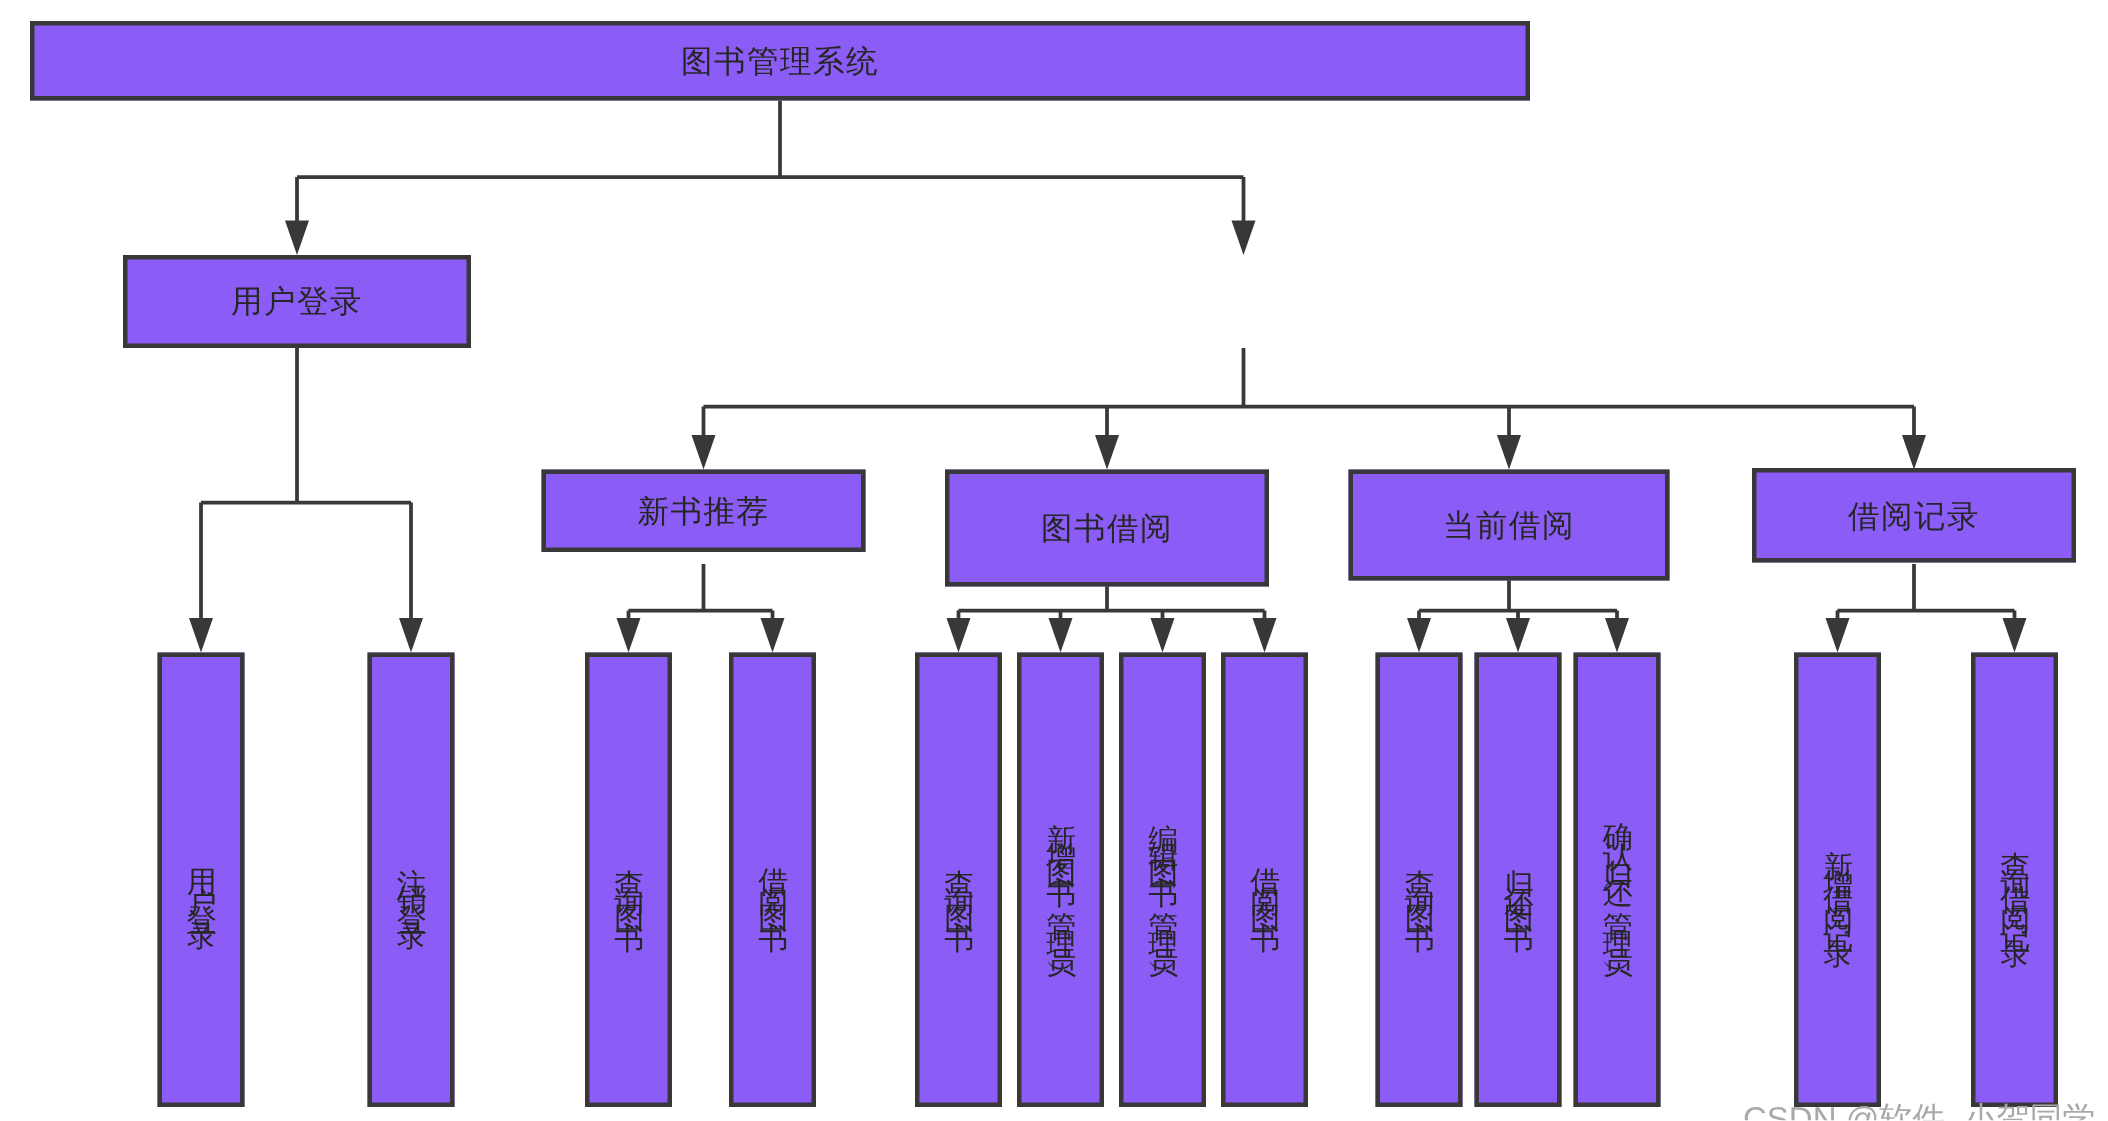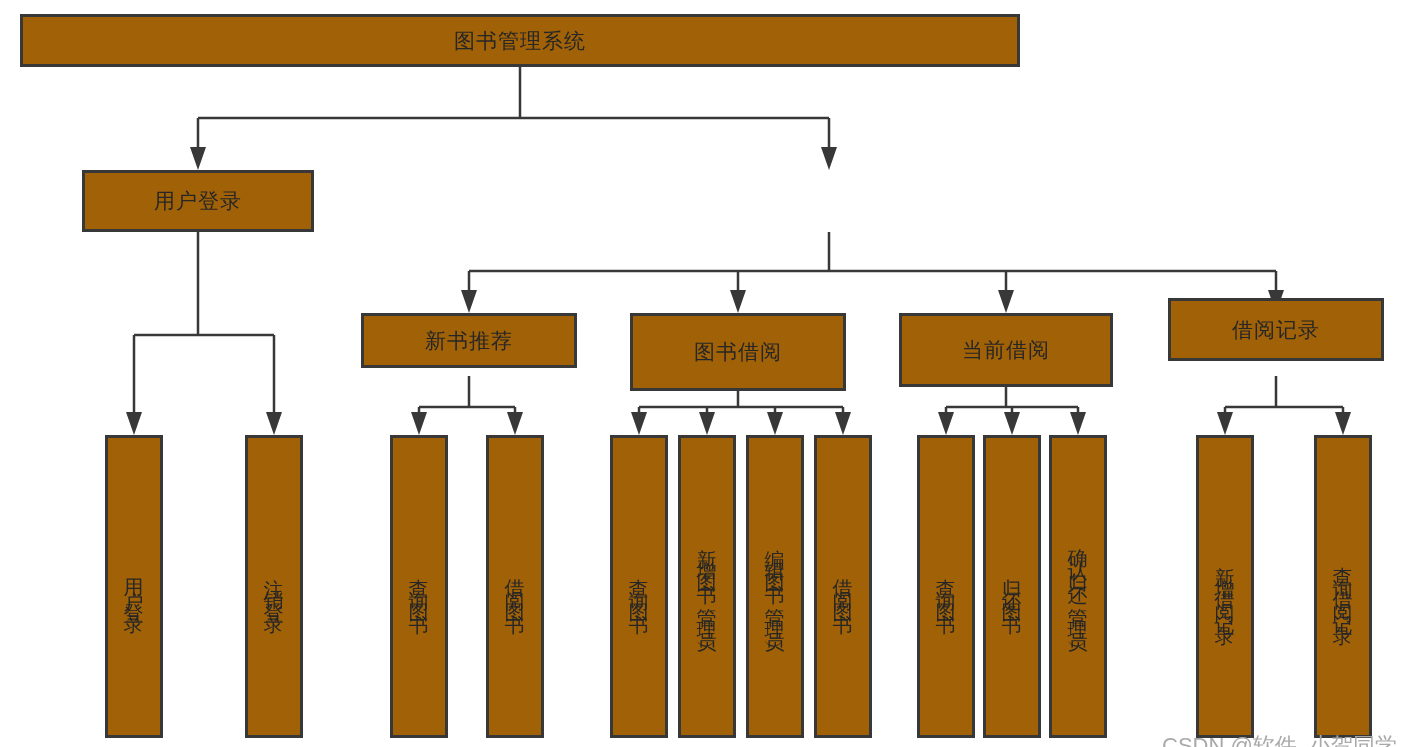--- a/index.html
+++ b/index.html
@@ -13,21 +13,21 @@
   body{font-family:"Liberation Sans",sans-serif;}
   .canvas{
     position:relative;
     width:1405px;height:747px;
     background:var(--bg);
     overflow:hidden;
   }
   .node{
     position:absolute;
     border:3px solid var(--line);
-    background:#a16207;
+    background:#8b5cf6;
     display:flex;align-items:center;justify-content:center;
     color:var(--text);
   }
   .node.h span{
     font-size:21px;
     letter-spacing:1px;
     white-space:nowrap;
   }
   .node.v span{
     writing-mode:vertical-rl;
@@ -111,21 +111,21 @@
 
   <div class="node h" style="left:361px;top:313px;width:216px;height:55px">
     <span>新书推荐</span>
   </div>
   <div class="node h" style="left:630px;top:313px;width:216px;height:78px">
     <span>图书借阅</span>
   </div>
   <div class="node h" style="left:899px;top:313px;width:214px;height:74px">
     <span>当前借阅</span>
   </div>
-  <div class="node h" style="left:1168px;top:298px;width:216px;height:63px">
+  <div class="node h" style="left:1168px;top:312px;width:216px;height:63px">
     <span>借阅记录</span>
   </div>
 
   <div class="node v" style="left:105px;top:435px;width:58px;height:303px">
     <span>用户登录</span>
   </div>
   <div class="node v" style="left:245px;top:435px;width:58px;height:303px">
     <span>注销登录</span>
   </div>
 

